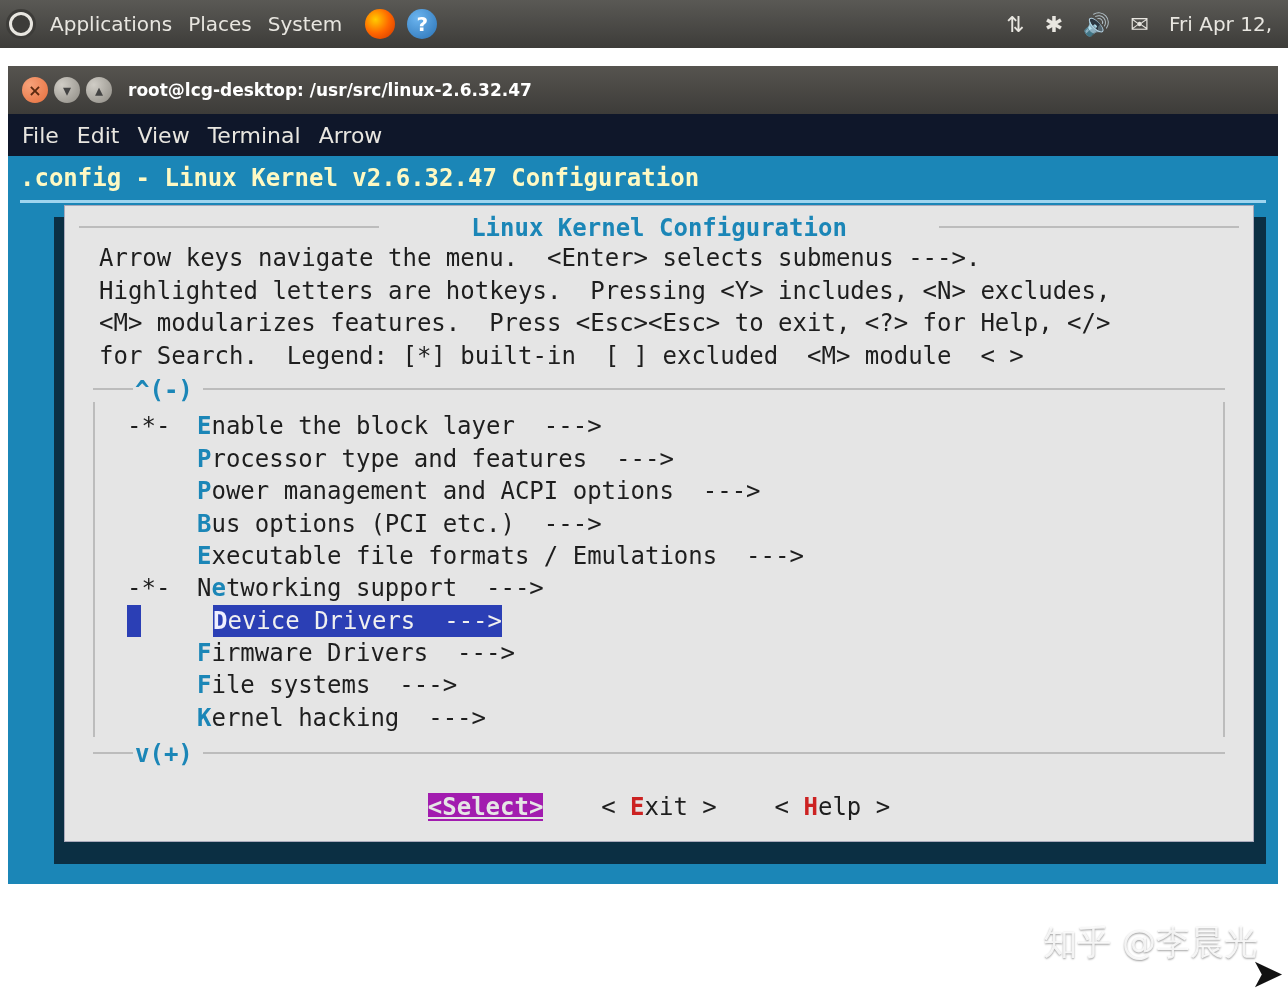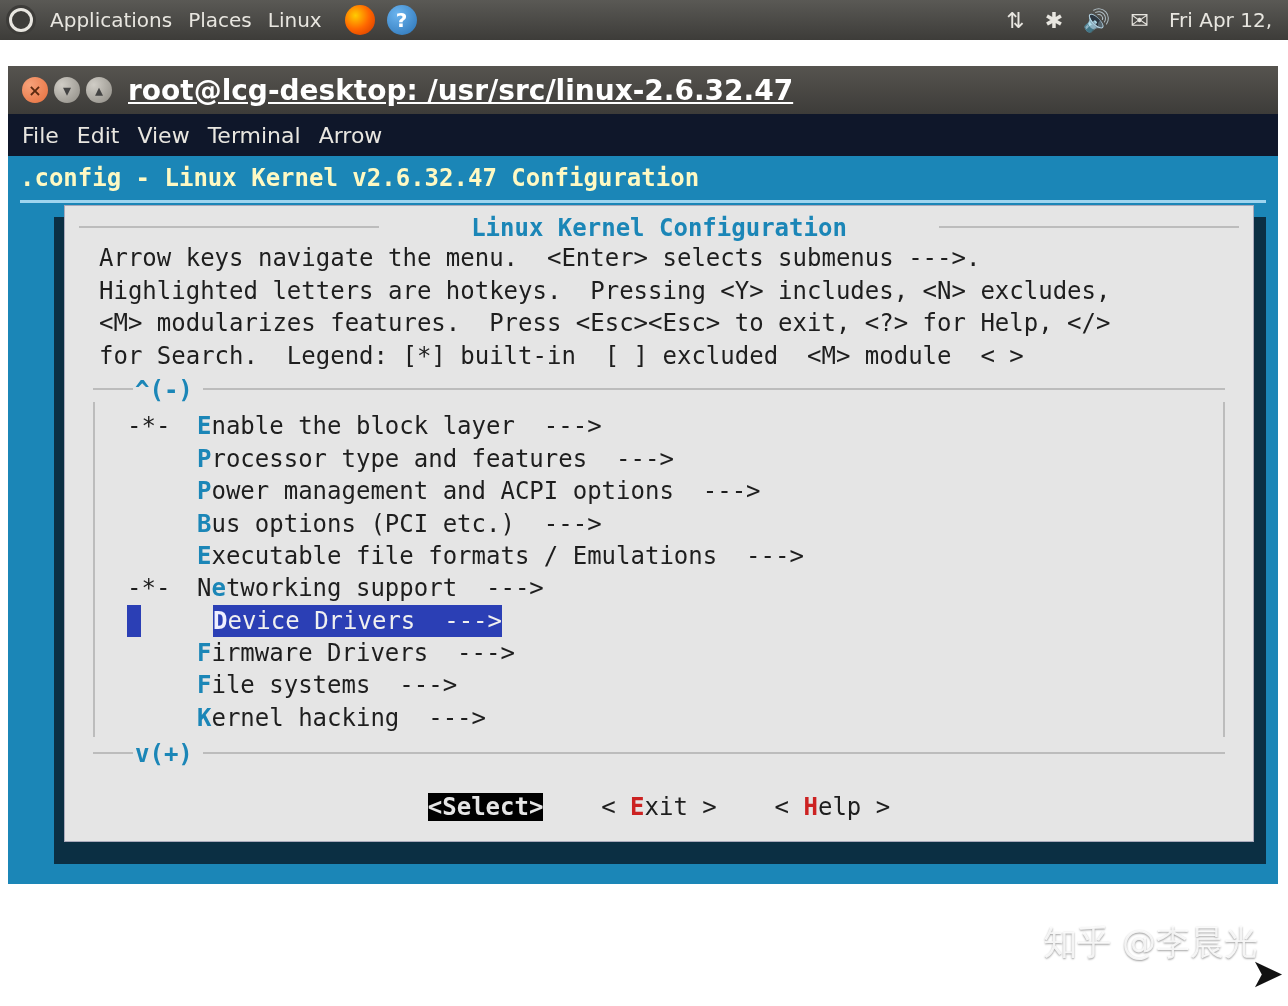--- a/index.html
+++ b/index.html
@@ -8,21 +8,21 @@
   font-family: "DejaVu Sans", sans-serif;
   width: 1288px;
   height: 1006px;
   overflow: hidden;
   position: relative;
 }
 
 
 .top-panel {
   background: linear-gradient(to bottom, #5a5955, #3d3c39);
-  height: 40px;
+  height: 48px;
   display: flex;
   align-items: center;
   color: #e8e6e0;
   font-size: 20px;
   padding: 0 6px;
 }
 .ubuntu-logo {
   width: 30px; height: 30px;
   background: #3d3c39;
   border-radius: 50%;
@@ -82,21 +82,21 @@
   padding: 0 14px;
 }
 .win-buttons { display: flex; gap: 6px; margin-right: 16px; }
 .win-btn {
   width: 26px; height: 26px; border-radius: 50%;
   display:flex;align-items:center;justify-content:center;
   font-size: 16px; font-weight:bold;
 }
 .win-close { background: radial-gradient(circle at 30% 30%, #f7a27a, #e66f3d); color: #5c2a10; }
 .win-min, .win-max { background: radial-gradient(circle at 30% 30%, #d0cdc6, #8e8b84); color:#444; }
-.title-text { color: #fff; font-weight: bold; font-size: 28px; text-decoration: underline; }
+.title-text { color: #fff; font-weight: bold; font-size: 17px; }
 
 .menubar {
   height: 42px;
   background: #0f172a;
   display: flex; align-items: center;
   padding: 0 14px;
   gap: 18px;
   color: #e8e6e0;
   font-size: 22px;
 }
@@ -174,21 +174,21 @@
 .cursor-block {
   display:inline-block; width:14px; background:#2b3fb5;
   margin-right: 2px;
 }
 .action-row {
   text-align: center;
   padding-top: 20px;
   white-space: pre;
 }
 .act-selected {
-  background: #000000; color: #e5e5e5; font-weight: bold;
+  background: #a21caf; color: #e5e5e5; font-weight: bold; text-decoration: underline;
 }
 .act-hot { color: #cc2222; font-weight: bold; }
 
 
 .wm1 {
   position: absolute; right: 30px; bottom: 40px;
   color: rgba(255,255,255,0.85);
   font-size: 34px; font-weight: 500;
   text-shadow: 0 1px 2px rgba(0,0,0,0.4);
   text-align: center;
@@ -205,21 +205,21 @@
   text-shadow: 1px 1px 0 #fff, -1px -1px 0 #fff, 1px -1px 0 #fff, -1px 1px 0 #fff;
 }
 </style>
 </head>
 <body>
 
 <div class="top-panel">
   <div class="ubuntu-logo"></div>
   <span class="panel-menu-item">Applications</span>
   <span class="panel-menu-item">Places</span>
-  <span class="panel-menu-item">Linux</span>
+  <span class="panel-menu-item">System</span>
   <div class="panel-icons">
     <div class="panel-icon">
         <div class="firefox-icon"></div>
       </div>
     <div class="panel-icon">
         <div class="help-icon">?</div>
       </div>
   </div>
   <div class="tray-right">
     <span class="tray-icon">⇅</span>

